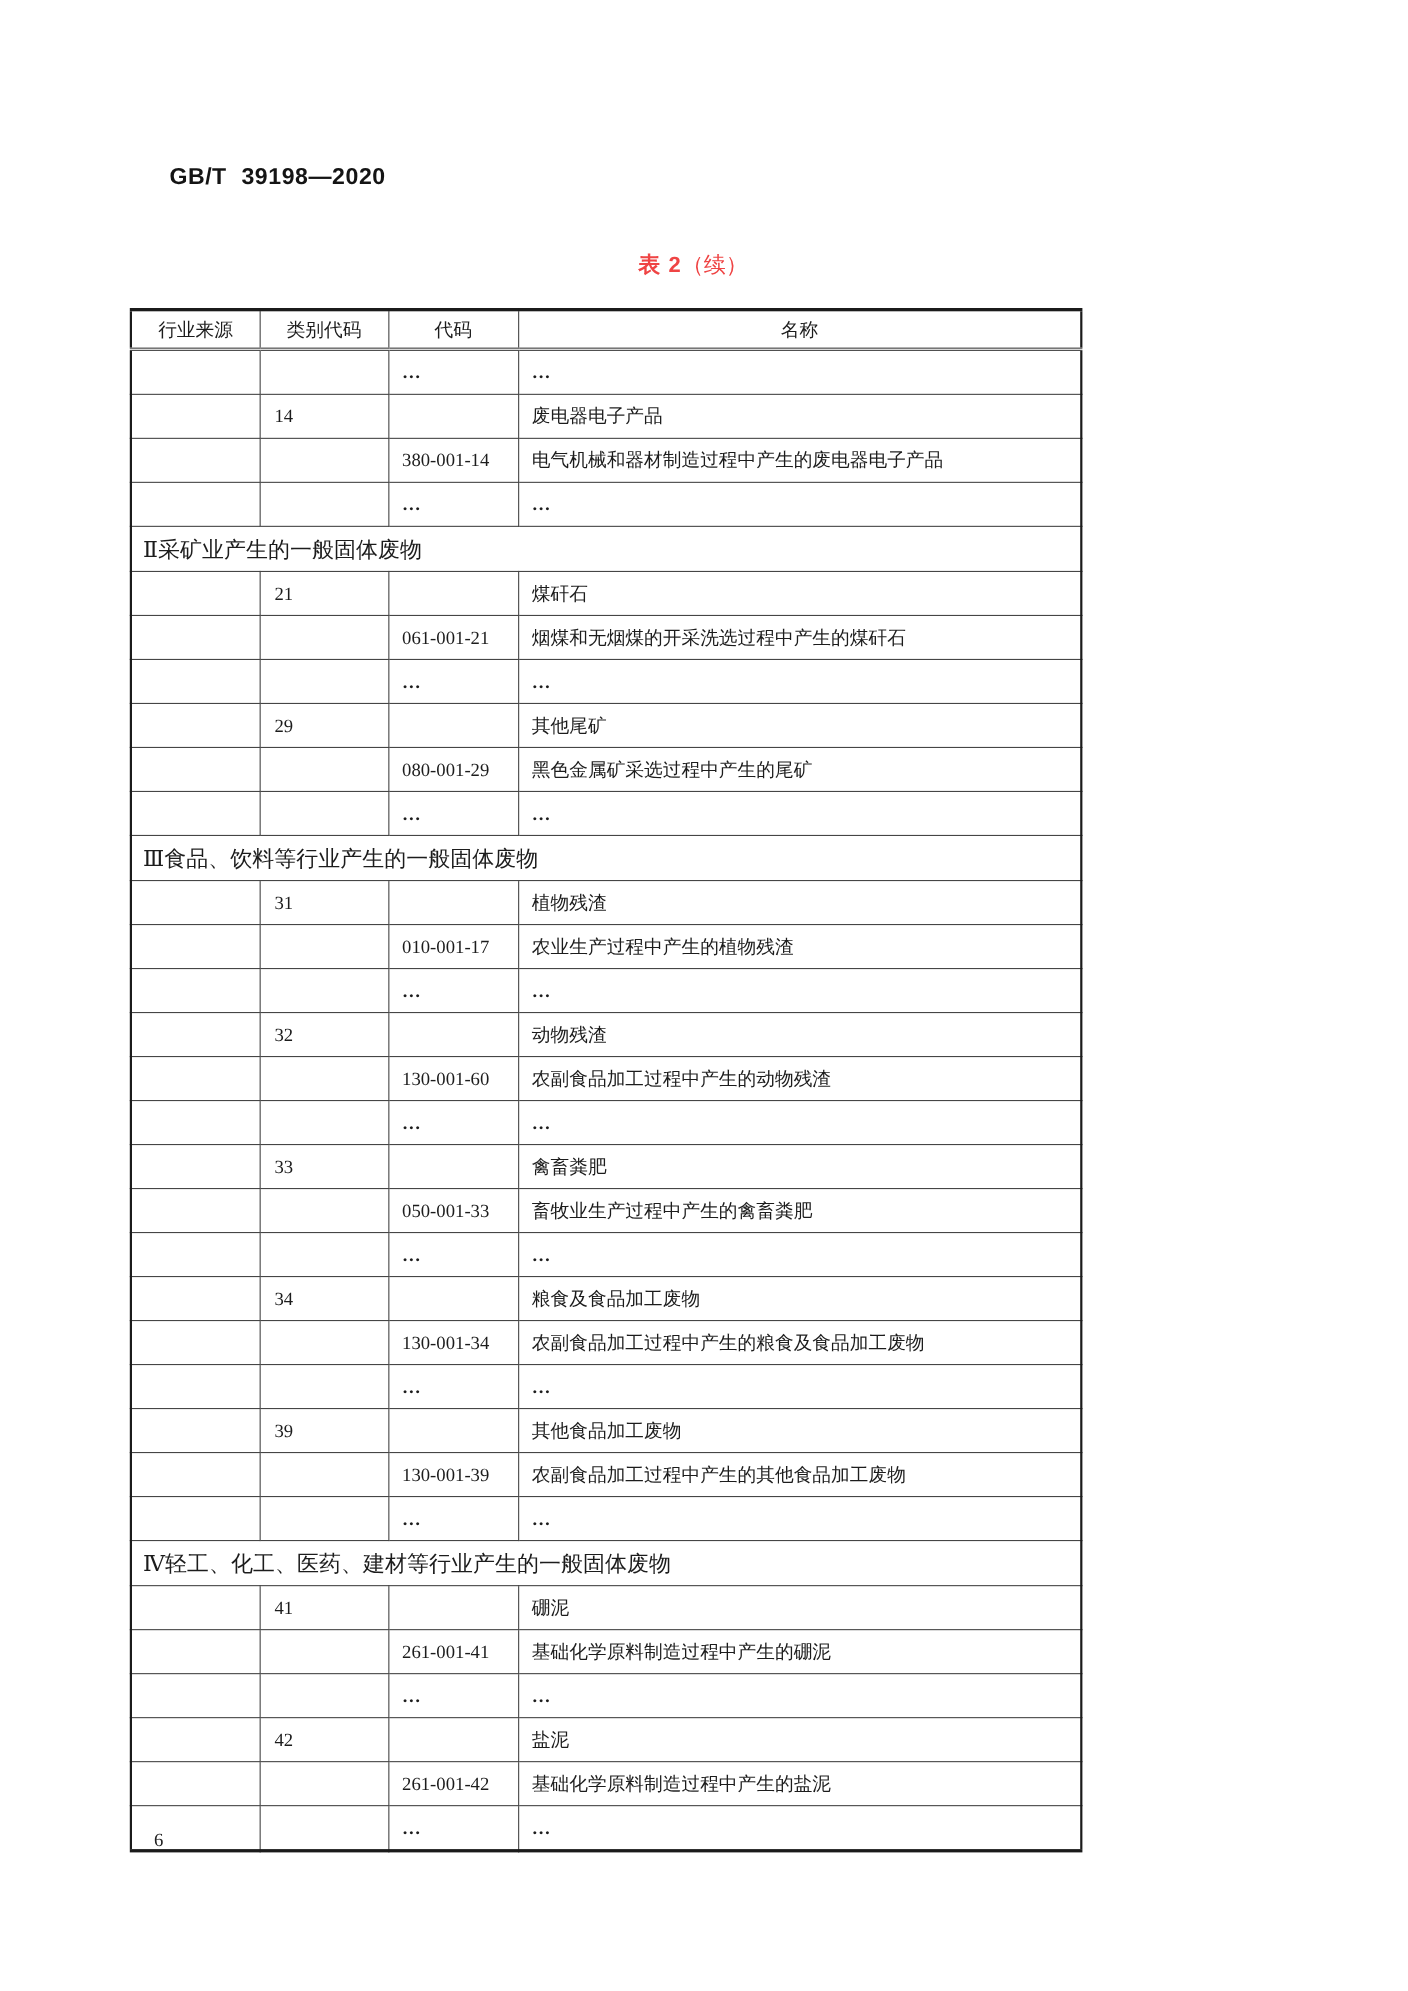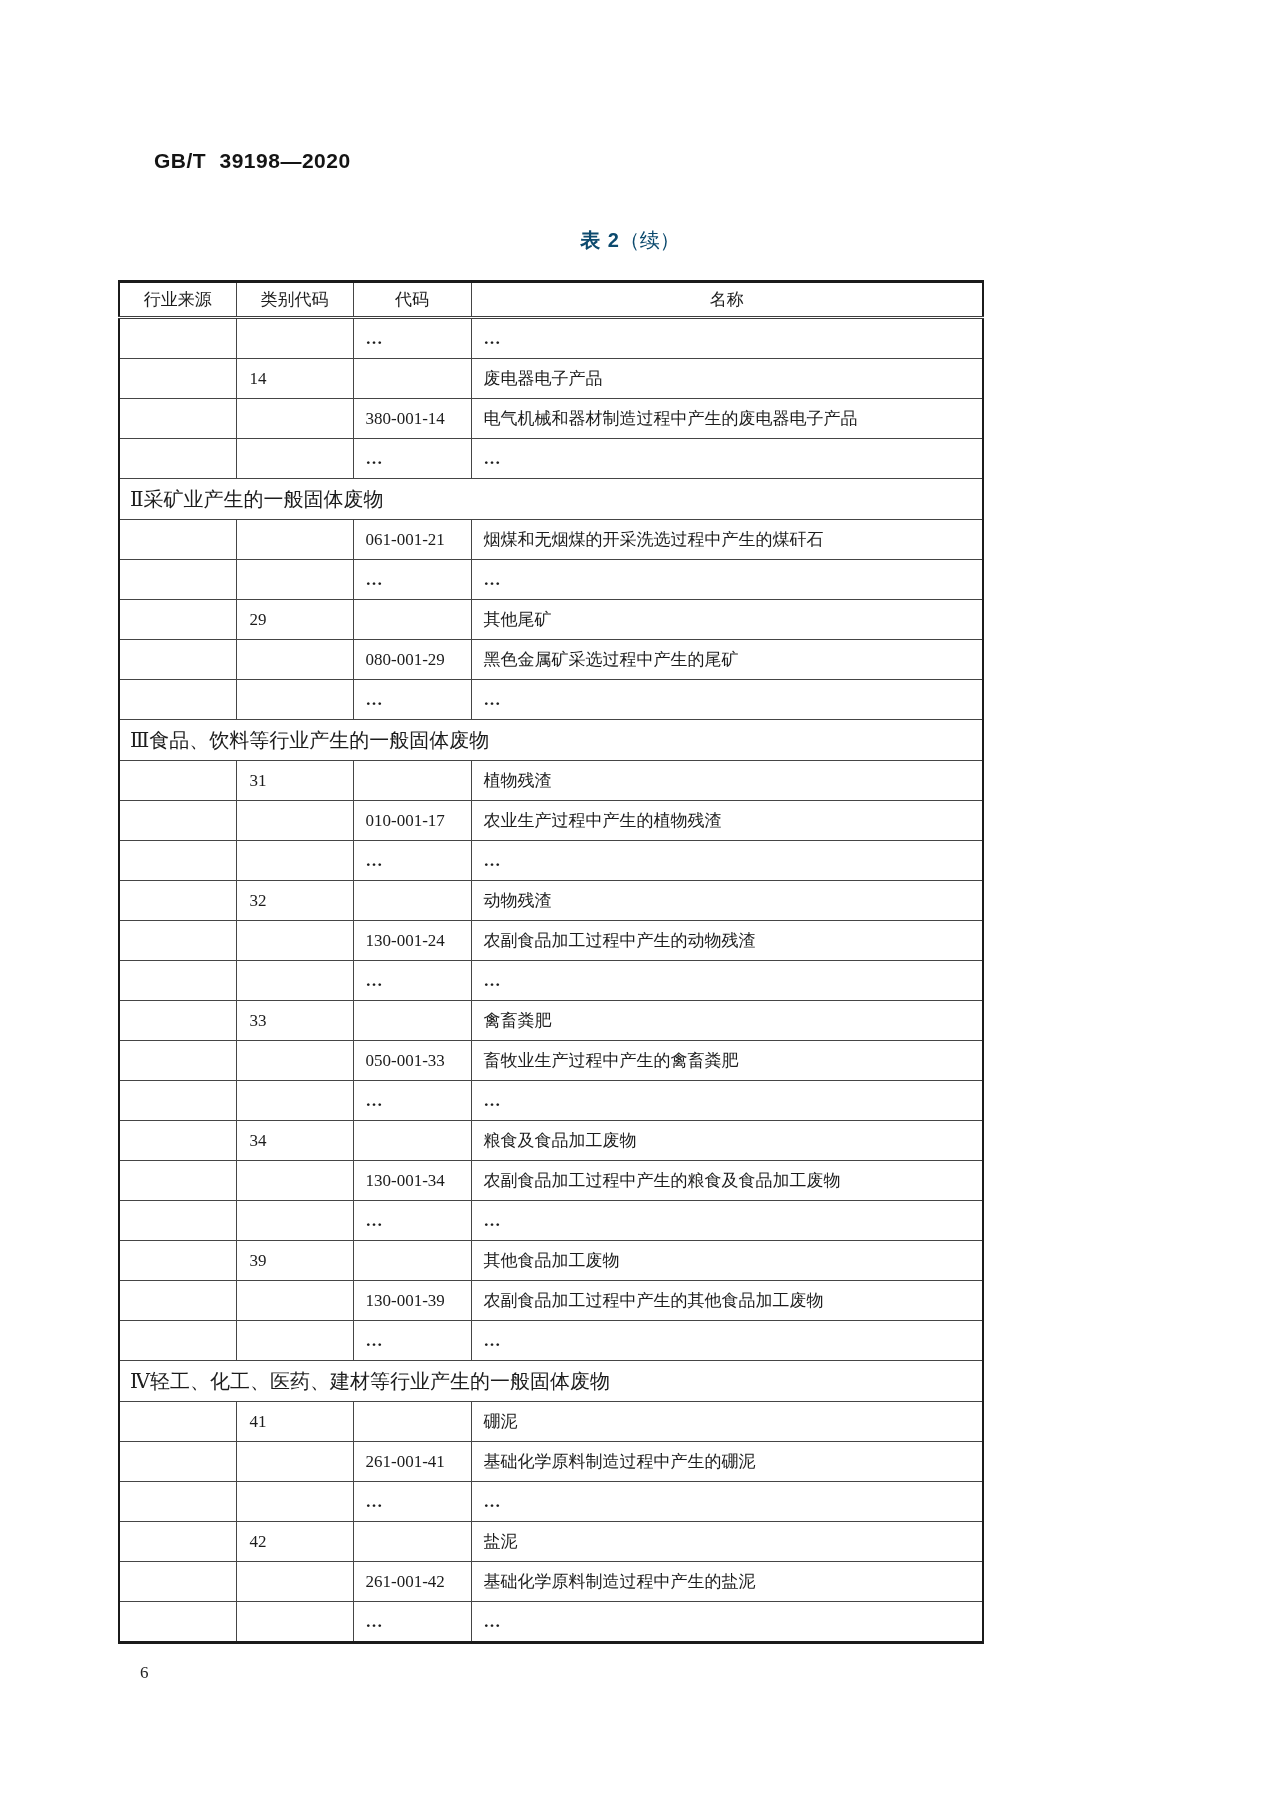--- a/index.html
+++ b/index.html
@@ -22,21 +22,21 @@
     letter-spacing: 0.5px;
     word-spacing: 7px;
     color: #141414;
   }
 
   .table-title {
     position: absolute;
     top: 227px; left: 0; width: 1260px;
     text-align: center;
     font-size: 20px;
-    color: #0c4a6e;
+    color: #ef4444;
   }
   .table-title .title-main {
     font-family: "Liberation Sans", "DejaVu Sans", sans-serif;
     font-weight: bold;
     letter-spacing: 1px;
   }
   .table-title .title-suffix {
     font-family: "Liberation Serif", "DejaVu Serif", serif;
     font-weight: normal;
   }
@@ -133,20 +133,26 @@
         </tr>
         <tr>
           <td class="col-industry"></td>
           <td class="col-category"></td>
           <td class="col-code cell-ellipsis">…</td>
           <td class="col-name cell-ellipsis">…</td>
         </tr>
         <tr class="section-row">
           <td colspan="4">Ⅱ采矿业产生的一般固体废物</td>
         </tr>
+        <tr class="group-start">
+          <td class="col-industry"></td>
+          <td class="col-category">21</td>
+          <td class="col-code"></td>
+          <td class="col-name">煤矸石</td>
+        </tr>
         <tr>
           <td class="col-industry"></td>
           <td class="col-category"></td>
           <td class="col-code">061-001-21</td>
           <td class="col-name">烟煤和无烟煤的开采洗选过程中产生的煤矸石</td>
         </tr>
         <tr>
           <td class="col-industry"></td>
           <td class="col-category"></td>
           <td class="col-code cell-ellipsis">…</td>
@@ -193,21 +199,21 @@
         </tr>
         <tr class="group-start">
           <td class="col-industry"></td>
           <td class="col-category">32</td>
           <td class="col-code"></td>
           <td class="col-name">动物残渣</td>
         </tr>
         <tr>
           <td class="col-industry"></td>
           <td class="col-category"></td>
-          <td class="col-code">130-001-24</td>
+          <td class="col-code">130-001-60</td>
           <td class="col-name">农副食品加工过程中产生的动物残渣</td>
         </tr>
         <tr>
           <td class="col-industry"></td>
           <td class="col-category"></td>
           <td class="col-code cell-ellipsis">…</td>
           <td class="col-name cell-ellipsis">…</td>
         </tr>
         <tr class="group-start">
           <td class="col-industry"></td>

